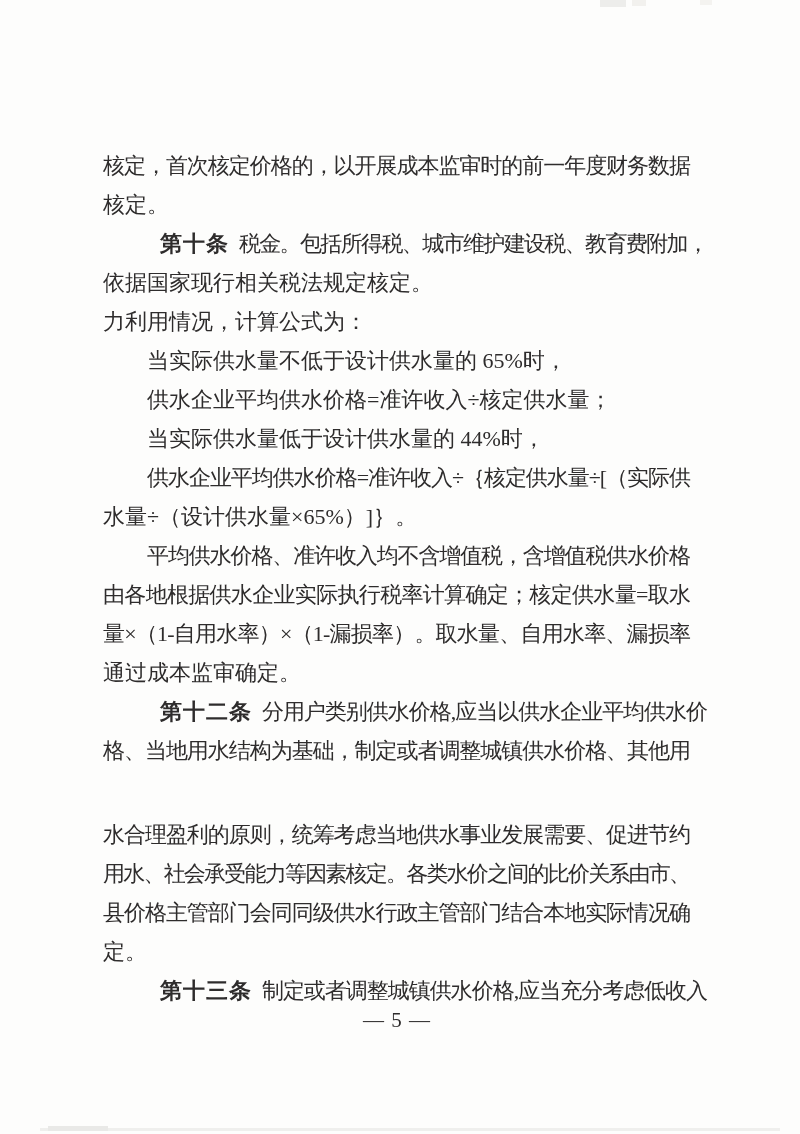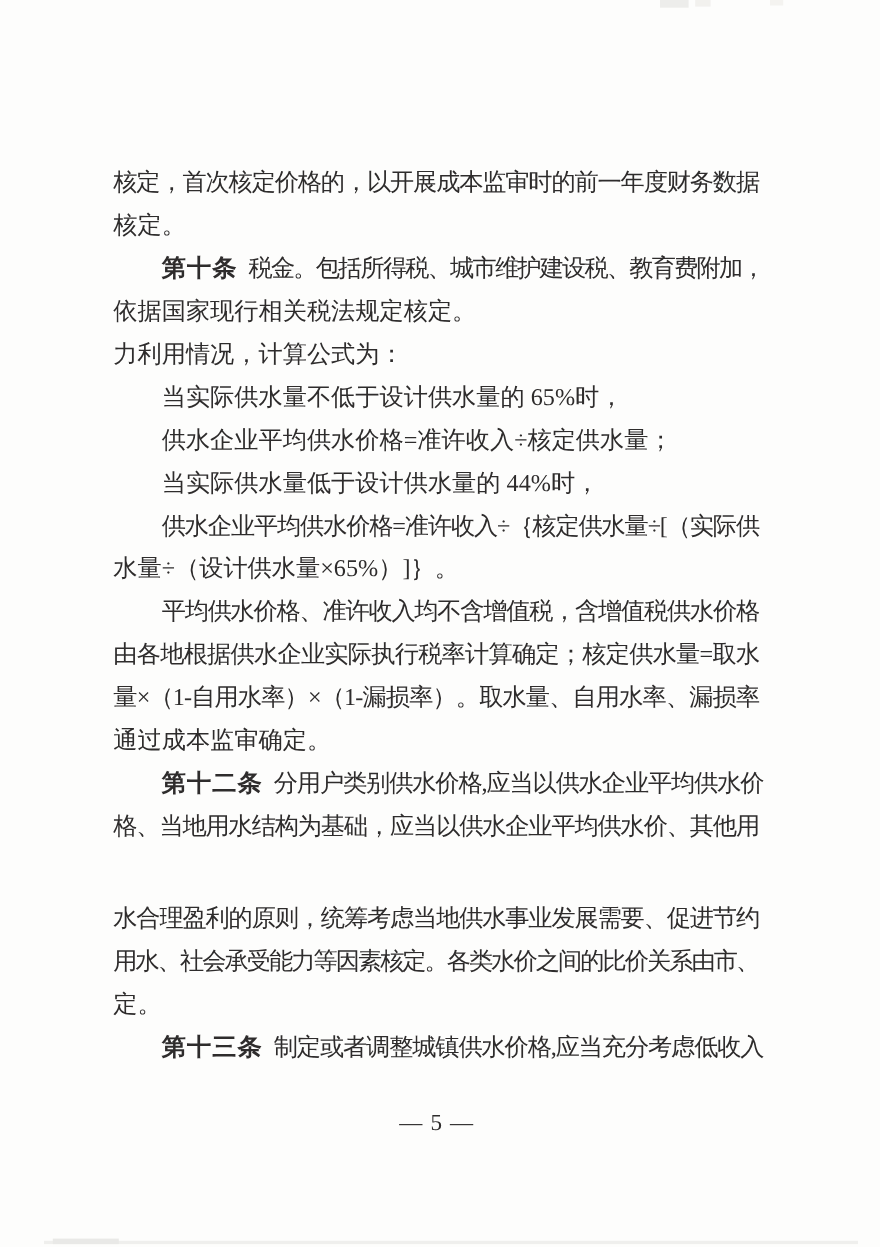--- a/index.html
+++ b/index.html
@@ -33,20 +33,21 @@
     text-align: left;
   }
   .line .line-inner {
     display: inline-block;
   }
   .para-label {
     font-weight: 700;
     font-family: Liberation Mono, monospace;
     margin-right: 0.45em;
     letter-spacing: 1px;
+    margin-left: 13px;
   }
   .page-number {
     position: absolute;
     top: 1008px;
     left: 103px;
     width: 588px;
     text-align: center;
     font-size: 21px;
     letter-spacing: 1px;
   }
@@ -78,23 +79,24 @@
       <div class="line" style="padding-left: 44px;"><span class="line-inner">当实际供水量不低于设计供水量的 65%时，</span></div>
       <div class="line" style="padding-left: 44px;"><span class="line-inner">供水企业平均供水价格=准许收入÷核定供水量；</span></div>
       <div class="line" style="padding-left: 44px;"><span class="line-inner">当实际供水量低于设计供水量的 44%时，</span></div>
       <div class="line" style="padding-left: 44px; letter-spacing: -1.03299px;"><span class="line-inner">供水企业平均供水价格=准许收入÷｛核定供水量÷[（实际供</span></div>
       <div class="line"><span class="line-inner">水量÷（设计供水量×65%）]｝。</span></div>
       <div class="line" style="padding-left: 44px; letter-spacing: -1.12px;"><span class="line-inner">平均供水价格、准许收入均不含增值税，含增值税供水价格</span></div>
       <div class="line" style="letter-spacing: -0.682292px;"><span class="line-inner">由各地根据供水企业实际执行税率计算确定；核定供水量=取水</span></div>
       <div class="line" style="letter-spacing: -0.782292px;"><span class="line-inner">量×（1-自用水率）×（1-漏损率）。取水量、自用水率、漏损率</span></div>
       <div class="line"><span class="line-inner">通过成本监审确定。</span></div>
       <div class="line" style="padding-left: 44px; letter-spacing: -1.01562px;"><span class="line-inner"><span class="para-label">第十二条</span>分用户类别供水价格,应当以供水企业平均供水价</span></div>
-      <div class="line" style="letter-spacing: -1.03704px;"><span class="line-inner">格、当地用水结构为基础，应当以供水企业平均供水价、其他用</span></div>
+      <div class="line" style="letter-spacing: -1.03704px;"><span class="line-inner">格、当地用水结构为基础，制定或者调整城镇供水价格、其他用</span></div>
       <div class="line" style="letter-spacing: -1.03704px; margin-top: 45px;"><span class="line-inner">水合理盈利的原则，统筹考虑当地供水事业发展需要、促进节约</span></div>
       <div class="line" style="letter-spacing: -1.78571px;"><span class="line-inner">用水、社会承受能力等因素核定。各类水价之间的比价关系由市、</span></div>
+      <div class="line" style="letter-spacing: -1.03704px;"><span class="line-inner">县价格主管部门会同同级供水行政主管部门结合本地实际情况确</span></div>
       <div class="line"><span class="line-inner">定。</span></div>
       <div class="line" style="padding-left: 44px; letter-spacing: -1.01562px;"><span class="line-inner"><span class="para-label">第十三条</span>制定或者调整城镇供水价格,应当充分考虑低收入</span></div>
     </div>
 
   <div class="page-number">— 5 —</div>
 
   <div class="artifact artifact-bottom-line"></div>
   <div class="artifact artifact-bottom-smudge"></div>
 </div>
 

